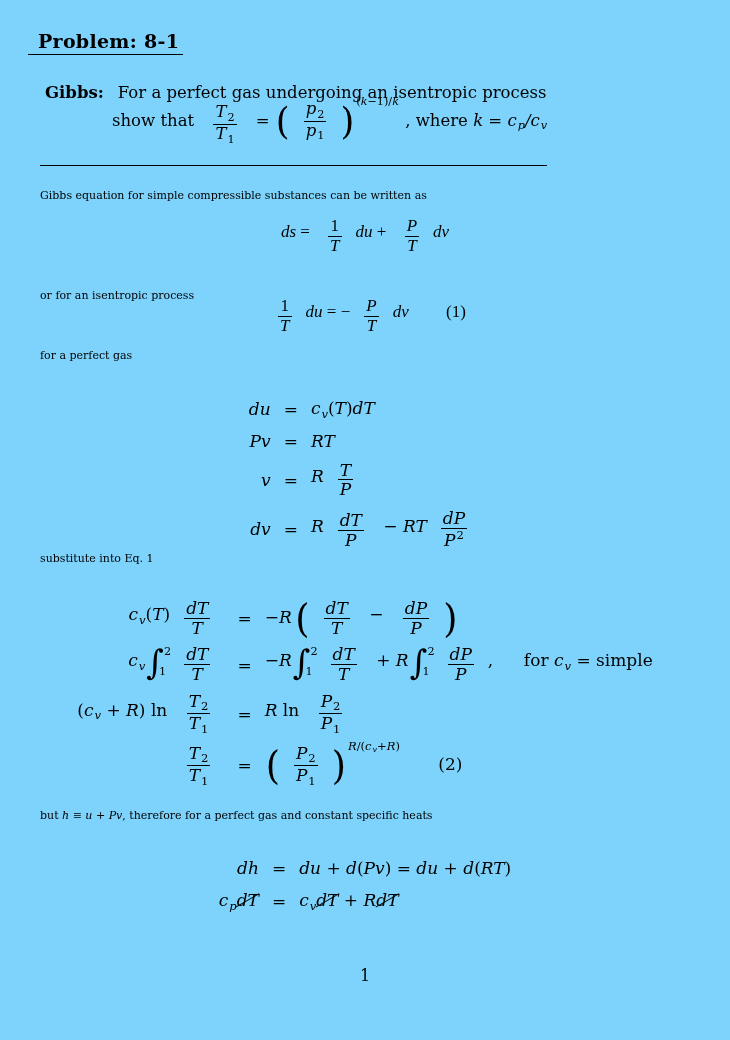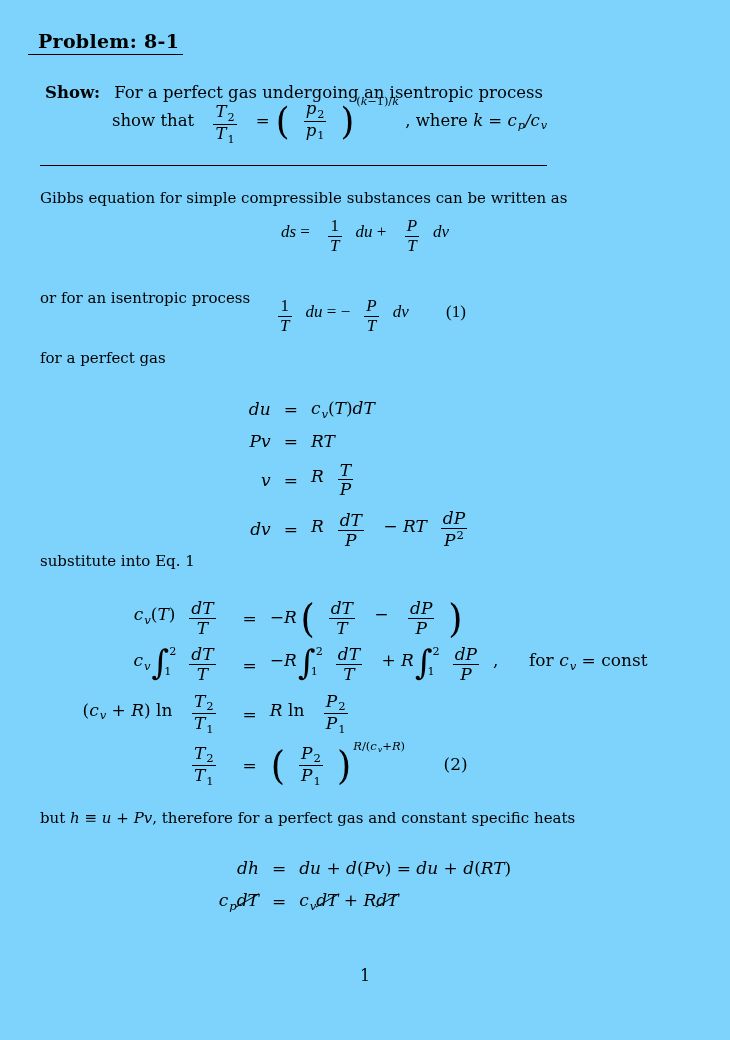--- a/index.html
+++ b/index.html
@@ -1,19 +1,19 @@
 <!DOCTYPE html>
 <html><head>
 <meta charset="utf-8">
 <style>
   html,body{margin:0;padding:0;background:#ffffff;}
   .page{position:relative;width:730px;height:1040px;background:#7dd3fc;color:#000;
         font-family:"DejaVu Serif","Liberation Serif",serif;overflow:hidden;}
   .abs{position:absolute;}
-  .para{font-size:15px;white-space:nowrap;}
+  .para{font-size:11px;white-space:nowrap;}
   .deq{width:650px;text-align:center;font-size:17px;white-space:nowrap;font-family:Liberation Serif, serif;}
   .title-inner{display:inline-block;font-weight:bold;font-size:19px;letter-spacing:0.3px;
         border-bottom:1.7px solid #000;padding:0 4px 2px 10px;}
   .show-label{font-weight:bold;font-size:16.5px;}
   .show-line1{font-size:16.5px;margin-left:14px;}
   .show-line2{font-size:16.5px;white-space:nowrap;}
   .rule{border-top:1.6px solid #000;height:0;}
   .pagenum{width:730px;text-align:center;font-size:16px;}
 
   
@@ -55,21 +55,21 @@
 </head>
 <body>
 
 <div class="page">
 
   <div class="abs" style="left:28px;top:30px;">
     <span class="title-inner">Problem: 8-1</span>
   </div>
 
   <div class="abs" style="left:45px;top:83px;">
-    <span class="show-label">Show:</span><span class="show-line1">For a perfect gas undergoing an isentropic process</span>
+    <span class="show-label">Gibbs:</span><span class="show-line1">For a perfect gas undergoing an isentropic process</span>
   </div>
 
   <div class="abs show-line2" style="left:112px;top:100px;"><span class="mr">show that </span><span class="frac"><span class="num"><span class="mi">T</span><span class="msub"><span class="mr">2</span></span></span><span class="den"><span class="mi">T</span><span class="msub"><span class="mr">1</span></span></span></span><span class="mr"> = </span><span class="pgroup">
         <span class="bp">(</span>
         <span class="pbody"><span class="frac"><span class="num"><span class="mi">p</span><span class="msub"><span class="mr">2</span></span></span><span class="den"><span class="mi">p</span><span class="msub"><span class="mr">1</span></span></span></span></span>
         <span class="bp">)</span>
         <span class="psup"><span class="mr">(</span><span class="mi">k</span><span class="mr">−1)/</span><span class="mi">k</span></span>
       </span><span class="mr"> , where </span><span class="mi">k</span><span class="mr"> = </span><span class="mi">c</span><span class="msub"><span class="mi">p</span></span><span class="mi">/c</span><span class="msub"><span class="mi">v</span></span></div>
 
   <div class="abs rule" style="left:40px;top:165px;width:507px;"></div>
@@ -136,21 +136,21 @@
               <span class="intlim">
                 <span class="inthi">2</span>
                 <span class="intlo">1</span>
               </span>
             </span><span class="frac"><span class="num"><span class="mi">dT</span></span><span class="den"><span class="mi">T</span></span></span><span class="mr"> + </span><span class="mi">R</span><span class="intwrap">
               <span class="intsym">∫</span>
               <span class="intlim">
                 <span class="inthi">2</span>
                 <span class="intlo">1</span>
               </span>
-            </span><span class="frac"><span class="num"><span class="mi">dP</span></span><span class="den"><span class="mi">P</span></span></span><span class="mr">,</span><span class="msp" style="width: 1.8em;"></span><span class="mr">for </span><span class="mi">c</span><span class="msub"><span class="mi">v</span></span><span class="mr"> = const</span></span>
+            </span><span class="frac"><span class="num"><span class="mi">dP</span></span><span class="den"><span class="mi">P</span></span></span><span class="mr">,</span><span class="msp" style="width: 1.8em;"></span><span class="mr">for </span><span class="mi">c</span><span class="msub"><span class="mi">v</span></span><span class="mr"> = simple</span></span>
         </div>
         <div class="erow">
           <span class="ecell ecl"><span class="mr">(</span><span class="mi">c</span><span class="msub"><span class="mi">v</span></span><span class="mr"> + </span><span class="mi">R</span><span class="mr">) ln </span><span class="frac"><span class="num"><span class="mi">T</span><span class="msub"><span class="mr">2</span></span></span><span class="den"><span class="mi">T</span><span class="msub"><span class="mr">1</span></span></span></span></span>
           <span class="ecell ecrel">=</span>
           <span class="ecell ecr"><span class="mi">R</span><span class="mr"> ln </span><span class="frac"><span class="num"><span class="mi">P</span><span class="msub"><span class="mr">2</span></span></span><span class="den"><span class="mi">P</span><span class="msub"><span class="mr">1</span></span></span></span></span>
         </div>
         <div class="erow">
           <span class="ecell ecl"><span class="frac"><span class="num"><span class="mi">T</span><span class="msub"><span class="mr">2</span></span></span><span class="den"><span class="mi">T</span><span class="msub"><span class="mr">1</span></span></span></span></span>
           <span class="ecell ecrel">=</span>
           <span class="ecell ecr"><span class="pgroup">

